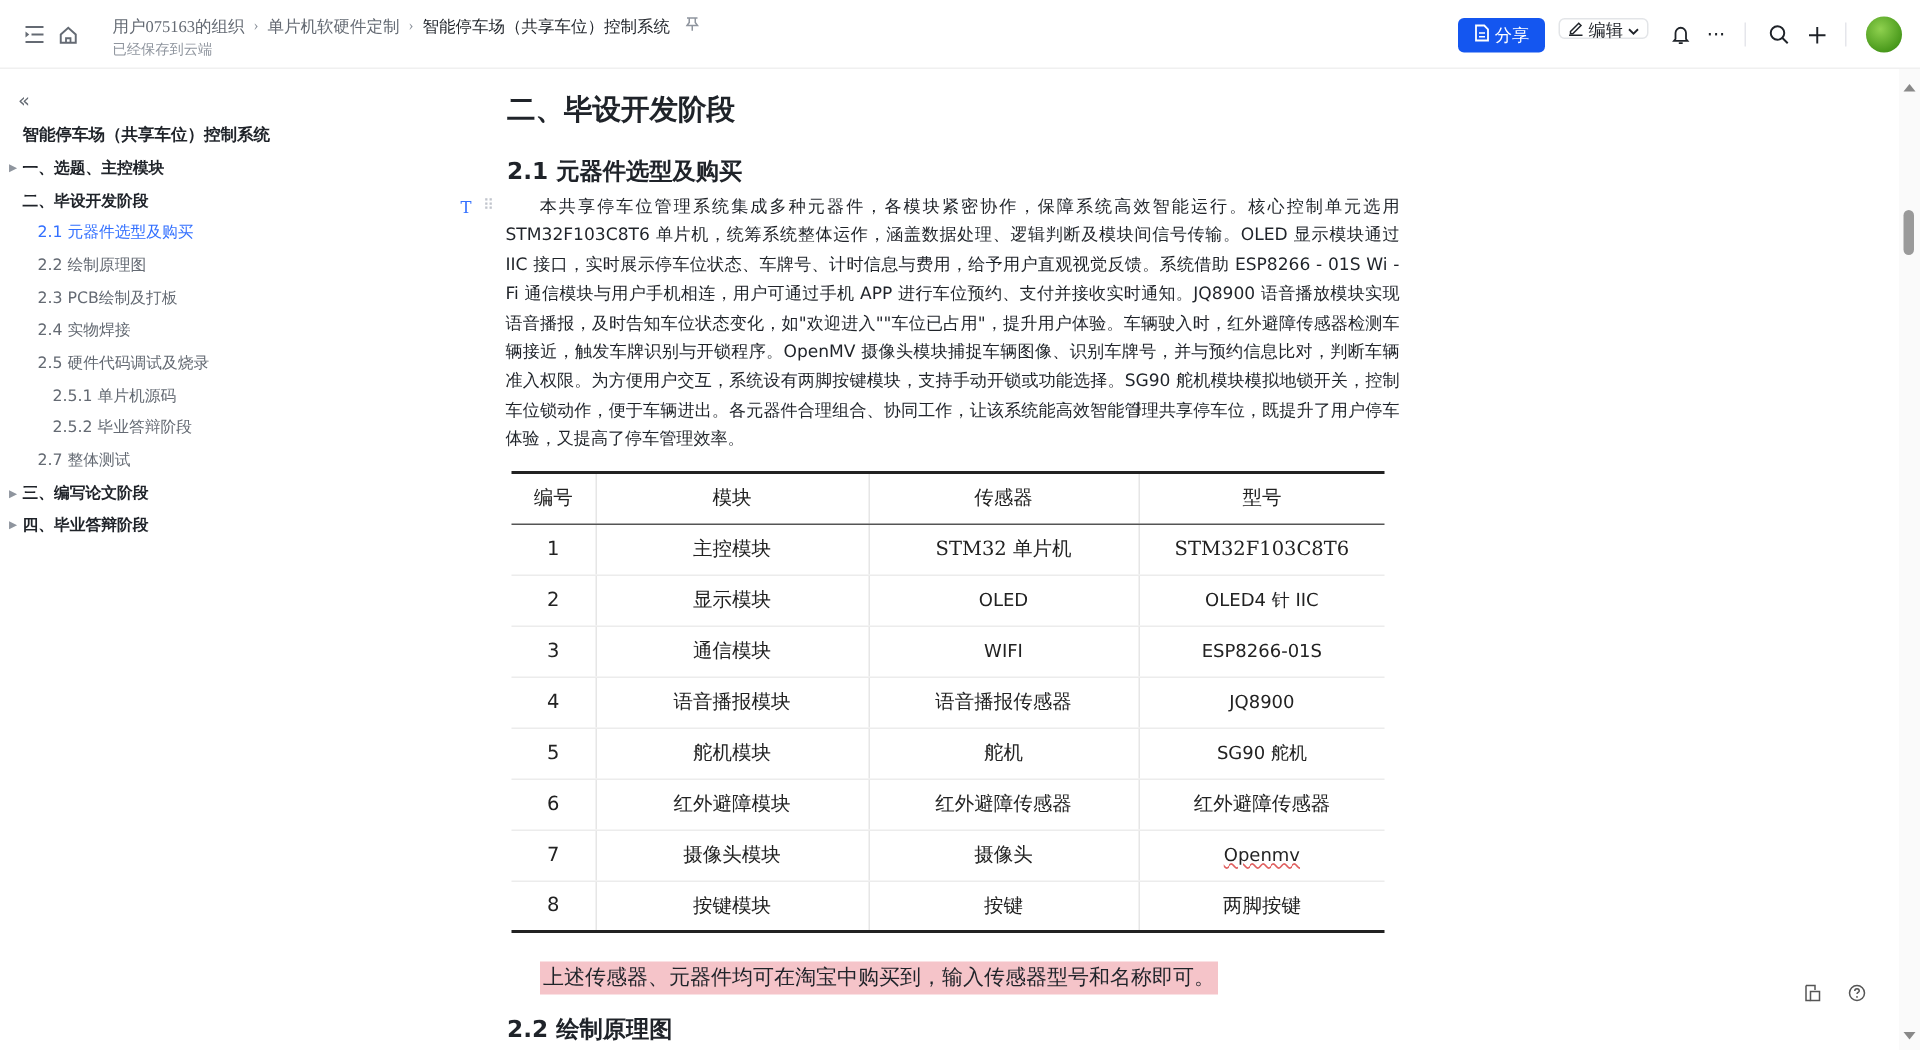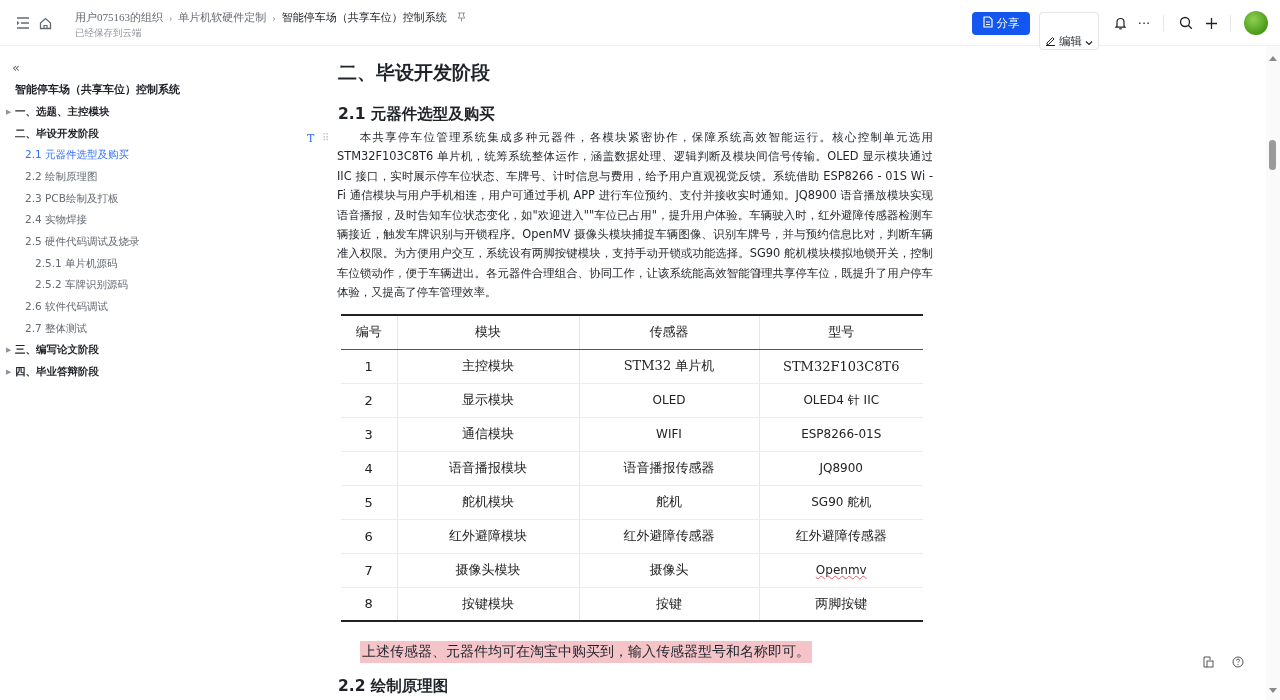--- a/index.html
+++ b/index.html
@@ -9,21 +9,21 @@
     
     .topbar { position: absolute; left: 0; top: 0; width: 1280px; height: 46px; background: #fff; border-bottom: 1px solid #f0f0f0; }
     .tb-icon { position: absolute; top: 14px; width: 18px; height: 18px; color: #646a73; display: flex; align-items: center; justify-content: center; }
     .crumbs { position: absolute; left: 75px; top: 10px; font-size: 11px; color: #646a73; display: flex; align-items: center; gap: 6px; white-space: nowrap; font-family: Liberation Serif, serif; }
     .crumbs .sep { color: #8f959e; font-size: 10px; }
     .crumbs .current { color: #1f2329; }
     .crumbs .pin { color: #8f959e; margin-left: 4px; }
     .saved { position: absolute; left: 75px; top: 27px; font-size: 9.5px; color: #8f959e; }
 
     .share-btn { position: absolute; left: 972px; top: 12px; width: 58px; height: 23px; background: #1456f0; color: #fff; border-radius: 4px; font-size: 11.5px; display: flex; align-items: center; justify-content: center; gap: 4px; }
-    .edit-btn { position: absolute; left: 1039px; top: 12px; width: 60px; height: 38px; border: 1px solid #e3e5e8; border-radius: 4px; font-size: 11.5px; color: #1f2329; display: flex; align-items: flex-end; justify-content: center; gap: 3px; background: #fff; }
+    .edit-btn { position: absolute; left: 1039px; top: 12px; width: 60px; height: 14px; border: 1px solid #e3e5e8; border-radius: 4px; font-size: 11.5px; color: #1f2329; display: flex; align-items: flex-start; justify-content: center; gap: 3px; background: #fff; }
     .vdiv { position: absolute; top: 15px; width: 1px; height: 16px; background: #e5e6eb; }
     .avatar { position: absolute; left: 1244px; top: 11px; width: 24px; height: 24px; border-radius: 50%; background: radial-gradient(circle at 40% 35%, #8fd14f, #4a9a1c 70%, #3c7f17); }
 
     
     .sidebar { position: absolute; left: 0; top: 46px; width: 200px; height: 654px; background: #fff; }
     .collapse { position: absolute; left: 12px; top: 14px; font-size: 13px; color: #646a73; }
     .doc-title { position: absolute; left: 15px; top: 36px; font-size: 11px; font-weight: bold; color: #1f2329; white-space: nowrap; }
     .toc { position: absolute; left: 0; top: 55px; width: 200px; }
     .toc-item { position: relative; height: 21.7px; font-size: 10.5px; color: #646a73; display: flex; align-items: center; white-space: nowrap; }
     .toc-item.l1 { padding-left: 15px; font-weight: bold; color: #1f2329; }
@@ -161,24 +161,21 @@
     <div class="toc-item l2">
         <span>2.4 实物焊接</span>
       </div>
     <div class="toc-item l2">
         <span>2.5 硬件代码调试及烧录</span>
       </div>
     <div class="toc-item l3">
         <span>2.5.1 单片机源码</span>
       </div>
     <div class="toc-item l3">
-        <span>2.5.2 车牌识别源码</span>
-      </div>
-    <div class="toc-item l2">
-        <span>2.6 软件代码调试</span>
+        <span>2.5.2 毕业答辩阶段</span>
       </div>
     <div class="toc-item l2">
         <span>2.7 整体测试</span>
       </div>
     <div class="toc-item l1">
         <span class="toc-arrow">▶</span>
         <span>三、编写论文阶段</span>
       </div>
     <div class="toc-item l1">
         <span class="toc-arrow">▶</span>

